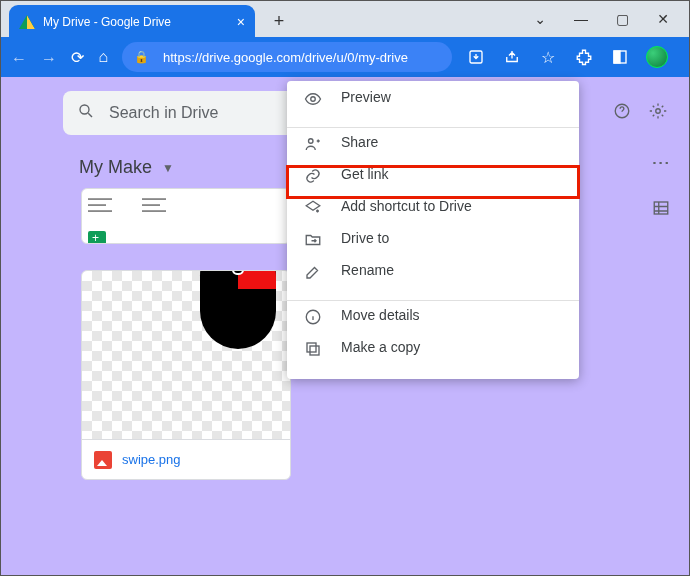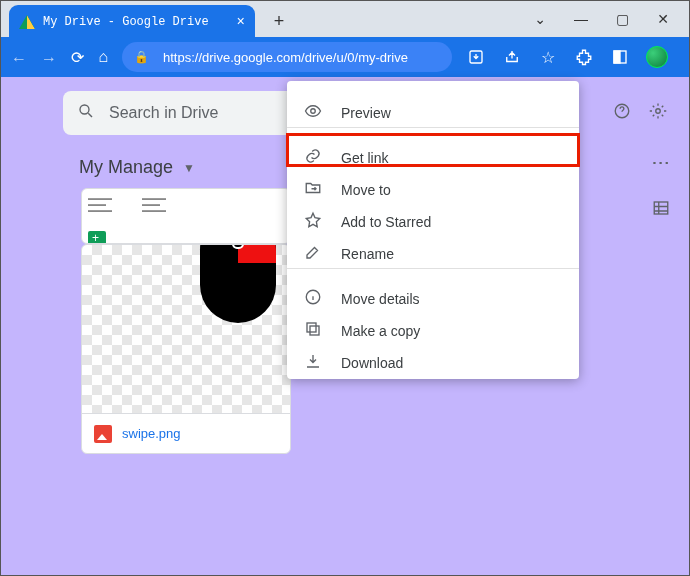--- a/index.html
+++ b/index.html
@@ -1,18 +1,18 @@
 <!DOCTYPE html>
 <html><head>
 <meta charset="utf-8">
 <style>
   * { box-sizing: border-box; margin: 0; padding: 0; }
   body { font-family: "Segoe UI", Arial, sans-serif; width: 690px; height: 576px; overflow: hidden; background: #fff; border: 1px solid #555; }
   .titlebar { height: 36px; background: #dde3ea; display: flex; align-items: stretch; }
-  .tab { display: flex; align-items: center; background: #1a73e8; color: #fff; border-top-left-radius: 9px; border-top-right-radius: 9px; height: 34px; width: 246px; margin-left: 8px; margin-top: 4px; padding: 0 10px; gap: 8px; font-size: 12px; font-family: Liberation Mono, monospace; }
+  .tab { display: flex; align-items: center; background: #1a73e8; color: #fff; border-top-left-radius: 9px; border-top-right-radius: 9px; height: 34px; width: 246px; margin-left: 8px; margin-top: 4px; padding: 0 10px; gap: 8px; font-size: 12px; }
   .tab .x { margin-left: auto; font-size: 14px; }
   .favicon { width: 16px; height: 16px; position: relative; }
   .favicon .tri { position: absolute; width: 0; height: 0; }
   .favicon .g { border-left: 8px solid transparent; border-right: 8px solid transparent; border-bottom: 14px solid #0f9d58; left: 0; top: 1px; }
   .favicon .y { border-left: 8px solid transparent; border-right: 8px solid transparent; border-bottom: 14px solid #ffcd40; left: 0; top: 1px; clip-path: polygon(50% 0, 100% 100%, 50% 100%); }
   .newtab { width: 28px; height: 28px; margin: 6px 0 0 10px; border-radius: 50%; display: flex; align-items: center; justify-content: center; color: #333; font-size: 18px; }
   .wincontrols { margin-left: auto; display: flex; align-items: center; gap: 28px; padding-right: 20px; color: #333; font-size: 14px; }
   .addrbar { height: 40px; background: #1a73e8; display: flex; align-items: center; padding: 0 10px; gap: 14px; color: #fff; }
   .navicon { width: 20px; height: 20px; display: flex; align-items: center; justify-content: center; color: #bcd2f5; }
   .navicon.active { color: #fff; }
@@ -20,21 +20,21 @@
   .urlbox .lock { font-size: 12px; }
   .urlbox .url { white-space: nowrap; overflow: hidden; padding-left: 6px; }
   .rightcluster { margin-left: auto; display: flex; align-items: center; gap: 16px; }
   .avatar { width: 22px; height: 22px; border-radius: 50%; background: radial-gradient(circle at 30% 30%, #3bcf7a, #0a7d3a); border: 1px solid #0e5; }
   .content { position: relative; height: calc(576px - 36px - 40px); background: #c4b5fd; }
   .searchrow { display: flex; align-items: center; padding: 14px 22px 8px 62px; gap: 20px; }
   .searchbox { flex: 0 0 495px; height: 44px; background: #f1f3f4; border-radius: 8px; display: flex; align-items: center; padding: 0 14px; gap: 14px; color: #5f6368; font-size: 16px; }
   .sidebtns { margin-left: auto; display: flex; gap: 18px; color: #5f6368; }
   .driveheader { display: flex; align-items: center; padding: 14px 22px 8px 78px; color: #3c4043; font-size: 18px; gap: 10px; }
   .filegrid { padding: 2px 80px 0 80px; }
-  .card { width: 210px; border: 1px solid #dadce0; border-radius: 6px; margin-bottom: 0; overflow: hidden; background: #fff; }
+  .card { width: 210px; border: 1px solid #dadce0; border-radius: 6px; margin-bottom: 26px; overflow: hidden; background: #fff; }
   .card.top { height: 56px; padding: 6px; font-size: 6px; color: #888; }
   .card.top .greenbadge { width: 18px; height: 18px; background: #0f9d58; border-radius: 2px; margin-top: 18px; position: relative; }
   .card.top .greenbadge::after { content: "+"; position: absolute; color: #fff; font-size: 12px; left: 4px; top: 0; }
   .card.img { height: 210px; display: flex; flex-direction: column; }
   .checker { flex: 1; background-image:
     linear-gradient(45deg,#e6e6e6 25%,transparent 25%),
     linear-gradient(-45deg,#e6e6e6 25%,transparent 25%),
     linear-gradient(45deg,transparent 75%,#e6e6e6 75%),
     linear-gradient(-45deg,transparent 75%,#e6e6e6 75%);
     background-size: 20px 20px;
@@ -47,21 +47,21 @@
   .mouse .wheel { position: absolute; top: 58px; left: 40px; width: 12px; height: 22px; border: 2px solid #fff; border-radius: 5px; background: #000; }
   .card .filebar { height: 40px; border-top: 1px solid #dadce0; display: flex; align-items: center; padding: 0 12px; gap: 10px; font-size: 13px; }
   .redimgicon { width: 18px; height: 18px; background: #ea4335; border-radius: 2px; position: relative; }
   .redimgicon::after { content: ""; position: absolute; left: 3px; bottom: 3px; width: 0; height: 0; border-left: 5px solid transparent; border-right: 5px solid transparent; border-bottom: 6px solid #fff; }
   .filebar .name { color: #1a73e8; font-weight: 500; }
   .rightpanel { position: absolute; right: 18px; top: 76px; display: flex; flex-direction: column; gap: 24px; align-items: center; color: #5f6368; }
   .moredots { font-size: 18px; letter-spacing: 2px; transform: rotate(90deg); }
   .layouticon svg { display: block; }
   
   .ctxmenu { position: absolute; left: 286px; top: 4px; width: 292px; background: #fff; border-radius: 4px; box-shadow: 0 2px 12px rgba(0,0,0,0.3); padding: 8px 0; font-size: 14px; color: #3c4043; }
-  .ctxitem { display: flex; align-items: flex-end; height: 32px; padding: 0 16px; gap: 18px; cursor: default; }
+  .ctxitem { display: flex; align-items: flex-start; height: 32px; padding: 0 16px; gap: 18px; cursor: default; }
   .ctxitem .icn { width: 20px; height: 20px; display: flex; align-items: center; justify-content: center; color: #5f6368; }
   .ctxitem .chev { margin-left: auto; color: #5f6368; font-size: 12px; }
   .ctxdiv { height: 1px; background: #e0e0e0; margin: 6px 0; }
   .ctxitem.hl { outline: 3px solid #ea1c00; outline-offset: -2px; }
   svg { width: 18px; height: 18px; stroke: currentColor; fill: none; stroke-width: 1.8; }
 </style>
 </head>
 <body>
 
 <div class="titlebar">
@@ -135,21 +135,21 @@
             <path d="M9.5 9a2.5 2.5 0 115 0c0 2-2.5 2-2.5 4M12 17h0"></path>
           </svg></span>
       <span><svg viewBox="0 0 24 24">
             <circle cx="12" cy="12" r="3"></circle>
             <path d="M12 2v3M12 19v3M4 12H1M23 12h-3M5 5l2 2M17 17l2 2M5 19l2-2M17 7l2-2"></path>
           </svg></span>
     </div>
   </div>
 
   <div class="driveheader">
-    <span>My Manage</span>
+    <span>My Make</span>
     <span style="font-size:12px;color:#5f6368">▼</span>
   </div>
 
   <div class="filegrid">
     <div class="card top">
       <div style="display:flex;gap:30px">
         <div>▬▬▬▬<br>▬▬▬<br>▬▬▬▬</div>
         <div>▬▬▬▬<br>▬▬▬<br>▬▬▬▬</div>
       </div>
       <div class="greenbadge"></div>
@@ -184,44 +184,54 @@
     <div class="ctxitem">
       <span class="icn">
           <svg viewBox="0 0 24 24">
             <path d="M2 12s3.5-7 10-7 10 7 10 7-3.5 7-10 7S2 12 2 12z"></path>
             <circle cx="12" cy="12" r="3"></circle>
           </svg>
         </span>
       <span>Preview</span>
     </div>
     <div class="ctxdiv"></div>
+    <div class="ctxitem">
+      <span class="icn">
+          <svg viewBox="0 0 24 24">
+            <circle cx="9" cy="8" r="3"></circle>
+            <path d="M3 20c0-3 3-5 6-5s6 2 6 5M17 8h4M19 6v4"></path>
+          </svg>
+        </span>
+      <span>Share</span>
+    </div>
     <div class="ctxitem hl">
       <span class="icn">
           <svg viewBox="0 0 24 24">
             <path d="M10 14a5 5 0 007 0l2-2a5 5 0 00-7-7l-1 1M14 10a5 5 0 00-7 0l-2 2a5 5 0 007 7l1-1"></path>
           </svg>
         </span>
       <span>Get link</span>
+    </div>
+    <div class="ctxitem">
+      <span class="icn">
+          <svg viewBox="0 0 24 24">
+            <path d="M12 3l9 6-9 6-9-6z"></path>
+            <path d="M18 14v4M16 16h4"></path>
+          </svg>
+        </span>
+      <span>Add shortcut to Drive</span>
     </div>
     <div class="ctxitem">
       <span class="icn">
           <svg viewBox="0 0 24 24">
             <path d="M3 6h6l2 2h10v10H3z"></path>
             <path d="M10 13h6m-2-2l2 2-2 2"></path>
           </svg>
         </span>
-      <span>Move to</span>
-    </div>
-    <div class="ctxitem">
-      <span class="icn">
-          <svg viewBox="0 0 24 24">
-            <path d="M12 3l2.6 5.8L21 10l-4.5 4.2L17.6 21 12 17.8 6.4 21l1.1-6.8L3 10l6.4-1.2z"></path>
-          </svg>
-        </span>
-      <span>Add to Starred</span>
+      <span>Drive to</span>
     </div>
     <div class="ctxitem">
       <span class="icn">
           <svg viewBox="0 0 24 24">
             <path d="M4 20h4l10-10-4-4L4 16v4zM14 6l4 4"></path>
           </svg>
         </span>
       <span>Rename</span>
     </div>
     <div class="ctxdiv"></div>
@@ -236,22 +246,14 @@
     </div>
     <div class="ctxitem">
       <span class="icn">
           <svg viewBox="0 0 24 24">
             <rect x="8" y="8" width="12" height="12"></rect>
             <rect x="4" y="4" width="12" height="12"></rect>
           </svg>
         </span>
       <span>Make a copy</span>
     </div>
-    <div class="ctxitem">
-      <span class="icn">
-          <svg viewBox="0 0 24 24">
-            <path d="M12 4v10m-4-4l4 4 4-4M4 20h16"></path>
-          </svg>
-        </span>
-      <span>Download</span>
-    </div>
   </div>
 </div>
 
 </body></html>

